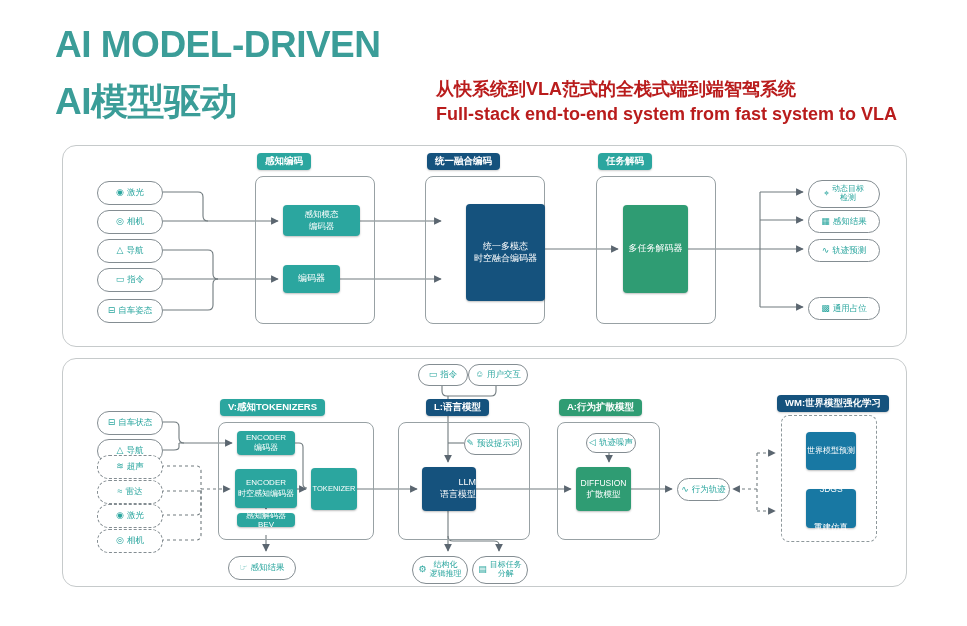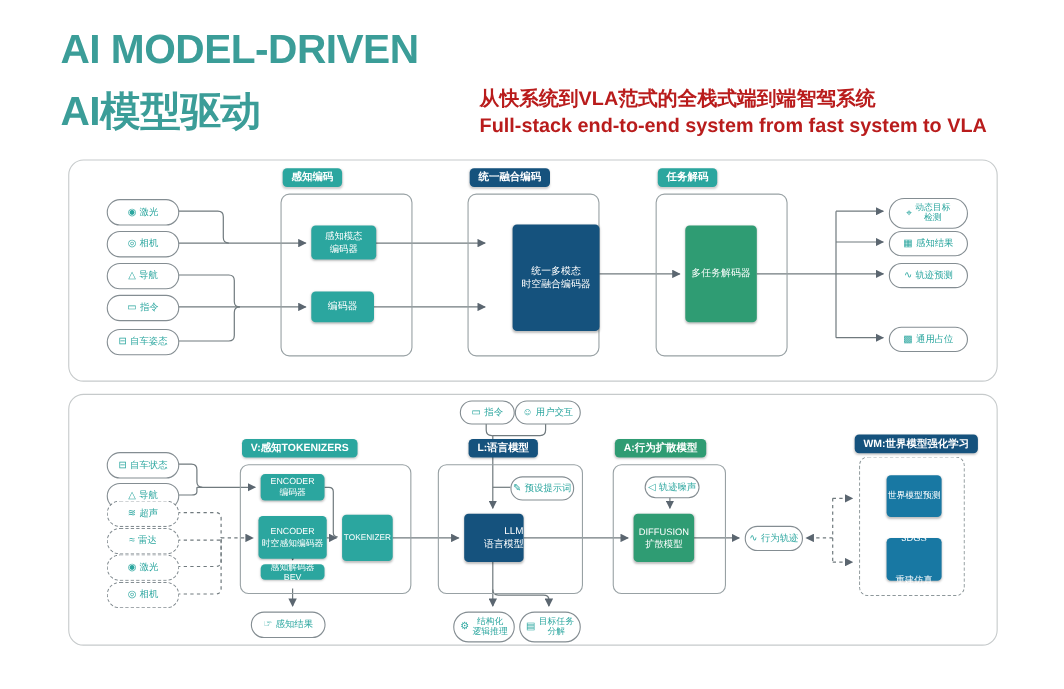--- a/index.html
+++ b/index.html
@@ -113,21 +113,21 @@
     <span class="ic">▭</span>
     <span>指令</span>
   </div>
   <div class="pill" style="left:97px;top:299px;width:64px;height:22px;">
     <span class="ic">⊟</span>
     <span>自车姿态</span>
   </div>
 
   <div class="group" style="left:255px;top:176px;width:118px;height:146px;"></div>
   <div class="badge" style="left:257px;top:153px;">感知编码</div>
-  <div class="box" style="left:283px;top:205px;width:59px;height:31px;font-size:8.5px;">
+  <div class="box" style="left:283px;top:205px;width:77px;height:31px;font-size:8.5px;">
     <span>感知模态</span>
     <span>编码器</span>
   </div>
   <div class="box" style="left:283px;top:265px;width:57px;height:28px;">
     <span>编码器</span>
   </div>
 
   <div class="group" style="left:425px;top:176px;width:118px;height:146px;"></div>
   <div class="badge blue" style="left:427px;top:153px;">统一融合编码</div>
   <div class="box blue" style="left:446px;top:204px;width:79px;height:97px;margin-left:20px;">

